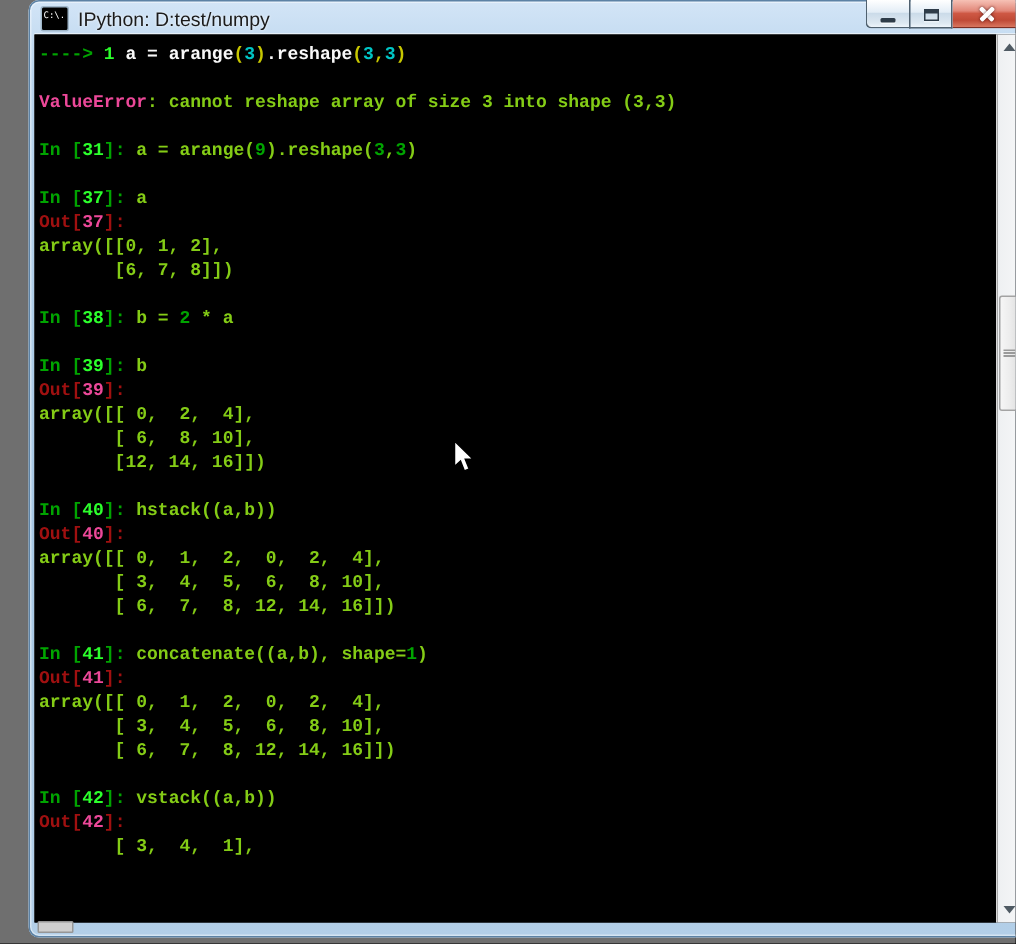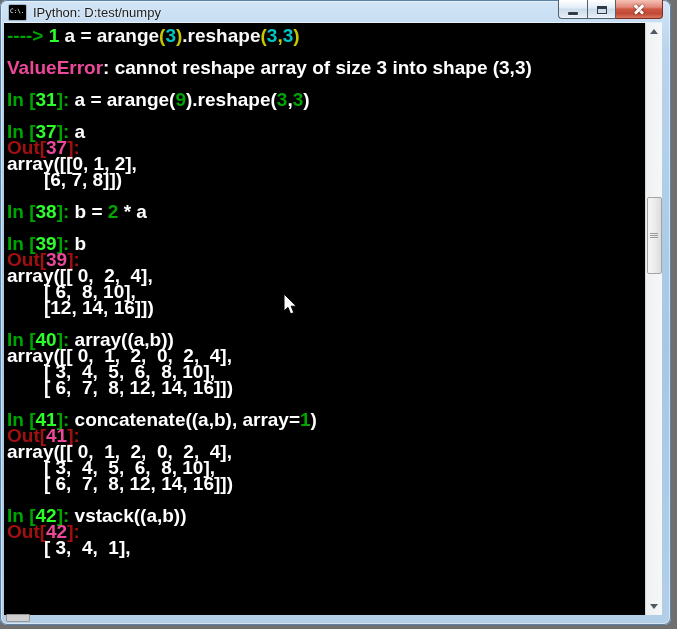--- a/index.html
+++ b/index.html
@@ -2,21 +2,21 @@
 <html><head>
 <meta charset="utf-8">
 <style>
   html,body{margin:0;padding:0;}
   body{
     width:677px;height:629px;overflow:hidden;
     background:#6f6f6f;
     font-family:"Liberation Sans", sans-serif;
     position:relative;
   }
-  .desktop{position:absolute;inset:0;}
+  .desktop{position:absolute;inset:0;margin-left:19px;}
 
   
   .window{
     position:absolute;left:0;top:0;width:671px;height:625px;
     border-radius:7px;
     background:linear-gradient(180deg,#d3e5f7 0%,#b9d4ec 8%,#a7c7e3 55%,#b3cfe8 100%);
     box-shadow:0 0 0 1px #5c82a5 inset, 0 0 0 2px rgba(255,255,255,.45) inset;
   }
   .titlebar{
     position:absolute;left:0;top:0;right:0;height:23px;
@@ -63,28 +63,28 @@
   
   .console-area{
     position:absolute;left:4px;top:23px;width:658px;height:592px;
     display:flex;background:#000;
     box-shadow:0 -1px 0 rgba(255,255,255,.55);
   }
   .console{
     flex:1 1 auto;overflow:hidden;
     background:#000;
     padding:5px 0 0 3px;
-    font-family:Liberation Sans, sans-serif;
-    font-size:19px;font-weight:bold;line-height:16px;
+    font-family:Liberation Mono, monospace;
+    font-size:12px;font-weight:bold;line-height:16px;
     color:#c0c0c0;
   }
   .line{white-space:pre;height:16px;}
   .c-g {color:#00a400;}
   .c-bg{color:#2cff2c;}
-  .c-gr{color:#ffffff;}
+  .c-gr{color:#84cc16;}
   .c-w {color:#f8f8f8;}
   .c-dr{color:#a01010;text-align:right;}
   .c-br{color:#ec4899;}
   .c-y {color:#c7c700;}
   .c-cy{color:#00c5c5;}
 
   
   .vscroll{
     flex:0 0 17px;position:relative;
     background:linear-gradient(90deg,#eef0f2 0%,#f6f7f8 100%);
@@ -154,26 +154,27 @@
           <div class="line"><span class="c-gr">       [6, 7, 8]])</span></div>
           <div class="line"> </div>
           <div class="line"><span class="c-g">In [</span><span class="c-bg">38</span><span class="c-g">]: </span><span class="c-gr">b = </span><span class="c-g">2</span><span class="c-gr"> * a</span></div>
           <div class="line"> </div>
           <div class="line"><span class="c-g">In [</span><span class="c-bg">39</span><span class="c-g">]: </span><span class="c-gr">b</span></div>
           <div class="line"><span class="c-dr">Out[</span><span class="c-br">39</span><span class="c-dr">]:</span></div>
           <div class="line"><span class="c-gr">array([[ 0,  2,  4],</span></div>
           <div class="line"><span class="c-gr">       [ 6,  8, 10],</span></div>
           <div class="line"><span class="c-gr">       [12, 14, 16]])</span></div>
           <div class="line"> </div>
-          <div class="line"><span class="c-g">In [</span><span class="c-bg">40</span><span class="c-g">]: </span><span class="c-gr">array((a,b))</span></div>
+          <div class="line"><span class="c-g">In [</span><span class="c-bg">40</span><span class="c-g">]: </span><span class="c-gr">hstack((a,b))</span></div>
+          <div class="line"><span class="c-dr">Out[</span><span class="c-br">40</span><span class="c-dr">]:</span></div>
           <div class="line"><span class="c-gr">array([[ 0,  1,  2,  0,  2,  4],</span></div>
           <div class="line"><span class="c-gr">       [ 3,  4,  5,  6,  8, 10],</span></div>
           <div class="line"><span class="c-gr">       [ 6,  7,  8, 12, 14, 16]])</span></div>
           <div class="line"> </div>
-          <div class="line"><span class="c-g">In [</span><span class="c-bg">41</span><span class="c-g">]: </span><span class="c-gr">concatenate((a,b), array=</span><span class="c-g">1</span><span class="c-gr">)</span></div>
+          <div class="line"><span class="c-g">In [</span><span class="c-bg">41</span><span class="c-g">]: </span><span class="c-gr">concatenate((a,b), shape=</span><span class="c-g">1</span><span class="c-gr">)</span></div>
           <div class="line"><span class="c-dr">Out[</span><span class="c-br">41</span><span class="c-dr">]:</span></div>
           <div class="line"><span class="c-gr">array([[ 0,  1,  2,  0,  2,  4],</span></div>
           <div class="line"><span class="c-gr">       [ 3,  4,  5,  6,  8, 10],</span></div>
           <div class="line"><span class="c-gr">       [ 6,  7,  8, 12, 14, 16]])</span></div>
           <div class="line"> </div>
           <div class="line"><span class="c-g">In [</span><span class="c-bg">42</span><span class="c-g">]: </span><span class="c-gr">vstack((a,b))</span></div>
           <div class="line"><span class="c-dr">Out[</span><span class="c-br">42</span><span class="c-dr">]:</span></div>
           <div class="line"><span class="c-gr">       [ 3,  4,  1],</span></div>
         </div>
       <div class="vscroll">

